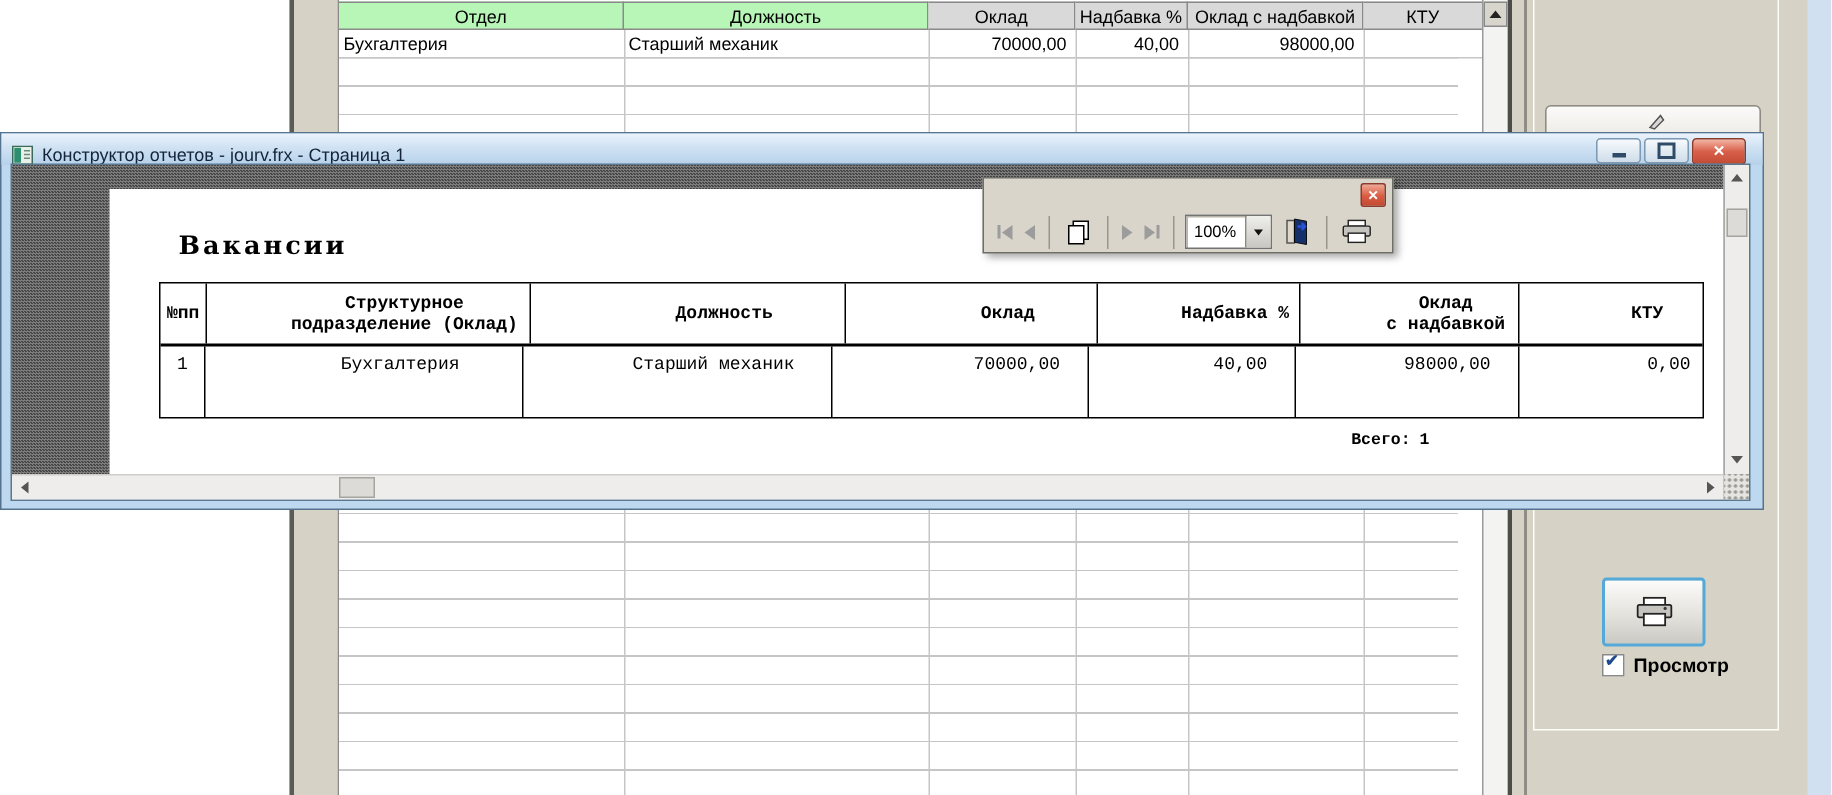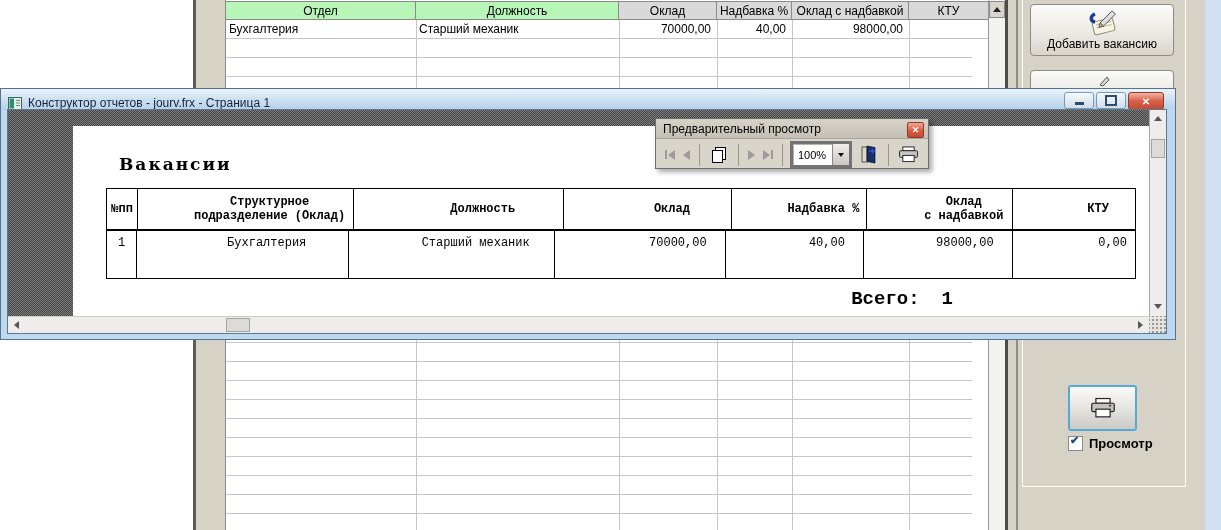--- a/index.html
+++ b/index.html
@@ -75,38 +75,38 @@
   .trow{display:flex;gap:48px;}
   .trow.hdr{height:40px;border-bottom:2px solid #000;font-weight:bold;}
   .trow.dat{height:47px;}
   .tc{box-sizing:border-box;border-right:1px solid #000;display:flex;align-items:center;justify-content:center;text-align:center;}
   .tc:last-child{border-right:none;}
   .tc.pre{white-space:pre-line;line-height:14px;}
   .dat .tc{align-items:flex-start;padding-top:5px;}
   .dat .tc.num{justify-content:flex-end;padding-right:18px;}
   .dat .tc.num.last{padding-right:8px;}
   .w0{width:43px}.w1{width:234px}.w2{width:226px}.w3{width:167px}.w4{width:121px}.w5{width:136px}.w6{width:103px}
-  .total{left:33px;top:162px;width:847px;display:flex;justify-content:flex-end;gap:22px;
-         font-family:"Liberation Mono",monospace;font-size:19px;font-weight:bold;}
+  .total{left:33px;top:162px;width:847px;display:flex;justify-content:flex-end;gap:6px;
+         font-family:"Liberation Mono",monospace;font-size:11px;font-weight:bold;}
 
   
   .ptool{left:655px;top:118px;width:274px;height:51px;background:#d9d5cb;border:1px solid #6e6e68;
          box-shadow:3px 3px 5px rgba(0,0,0,.35);z-index:30;}
   .ptool-title{left:0;top:0;width:100%;height:20px;background:linear-gradient(#d7d3c9,#c4c0b5);
          border-bottom:1px solid #a9a59b;display:flex;align-items:center;padding-left:7px;font-size:12px;}
   .ptool-close{position:absolute;right:4px;top:3px;width:15px;height:14px;border:1px solid #8e3a2a;border-radius:2px;
          background:linear-gradient(#f0a896,#d95c42 55%,#c44a33);color:#fff;font-size:9px;font-weight:bold;
          display:flex;align-items:center;justify-content:center;}
   .ptool-body{left:0;top:21px;width:100%;height:29px;display:flex;align-items:center;padding:0 7px;gap:4px;}
   .nav{display:flex;align-items:center;gap:1px;padding:2px;}
   .bar{width:2px;height:9px;background:#9c9c9c;}
   .ntl{width:0;height:0;border-top:5px solid transparent;border-bottom:5px solid transparent;border-right:7px solid #9c9c9c;}
   .ntr{width:0;height:0;border-top:5px solid transparent;border-bottom:5px solid transparent;border-left:7px solid #9c9c9c;}
   .psep{width:1px;height:22px;background:#9a968c;margin:0 3px;}
-  .combo{display:flex;width:56px;height:21px;border:3px solid #737373;background:#fff;box-shadow:inset 1px 1px 0 #b8b4aa;}
+  .combo{display:flex;width:56px;height:21px;border:1px solid #737373;background:#fff;box-shadow:inset 1px 1px 0 #b8b4aa;}
   .combo .val{flex:1;font-size:11px;display:flex;align-items:center;padding-left:5px;}
   .combo .dd{width:16px;background:linear-gradient(#efefec,#c9c7c0);border-left:1px solid #8a8a82;
          display:flex;align-items:center;justify-content:center;}
   .dd .tri-dn{border-left-width:3.5px;border-right-width:3.5px;border-top:4px solid #111;}
   .icon-btn{padding:2px;display:flex;align-items:center;justify-content:center;}
 </style>
 </head>
 <body>
 
 <div class="screen">
@@ -153,31 +153,20 @@
         <span class="tri-up"></span>
       </div>
   </div>
 
   <div class="abs right-panel">
     <div class="abs edge1"></div>
     <div class="abs edge2"></div>
     <div class="abs blue-strip"></div>
     <div class="abs groupbox"></div>
 
-    <div class="abs panel-btn btn-add">
-      <svg width="34" height="30" viewBox="0 0 34 30">
-        <rect x="7" y="12" width="21" height="13" rx="2" transform="rotate(-14 17 18)" fill="#f7f3e2" stroke="#8a8a74"></rect>
-        <line x1="10" y1="17" x2="25" y2="13.5" stroke="#b8b49e"></line>
-        <line x1="10.5" y1="20" x2="25.5" y2="16.5" stroke="#b8b49e"></line>
-        <path d="M9 6 C4 8 4 13 9 14" stroke="#1c3a9c" stroke-width="3.4" fill="none"></path>
-        <polygon points="14,15 26,3 29.5,6 17.5,18" fill="#e0e0e0" stroke="#555"></polygon>
-        <polygon points="14,15 17.5,18 13,19.3" fill="#f0c060" stroke="#555"></polygon>
-      </svg>
-      <span class="lbl">Добавить вакансию</span>
-    </div>
 
     <div class="abs panel-btn btn-second">
       <svg width="14" height="14" viewBox="0 0 14 14" style="position:absolute;left:65px;top:2px">
         <polygon points="4,12 11,4 13,7 7,13" fill="#d8d8d8" stroke="#555"></polygon>
       </svg>
     </div>
 
     <div class="abs btn-print">
       <svg width="26" height="22" viewBox="0 0 22 18">
         <rect x="5" y="1" width="12" height="4" fill="#fff" stroke="#222"></rect>
@@ -266,23 +255,20 @@
           </div>
         <div class="abs hthumb"></div>
         <div class="abs hrt">
             <span class="tri-rt"></span>
           </div>
       </div>
     </div>
   </div>
 
   <div class="abs ptool">
-    <div class="abs ptool-title">
-      <span>Предварительный просмотр</span>
-    </div>
     <div class="ptool-close">
         <span>✕</span>
       </div>
     <div class="abs ptool-body">
       <span class="nav">
           <span class="bar"></span>
           <span class="ntl"></span>
         </span>
       <span class="nav">
           <span class="ntl"></span>

